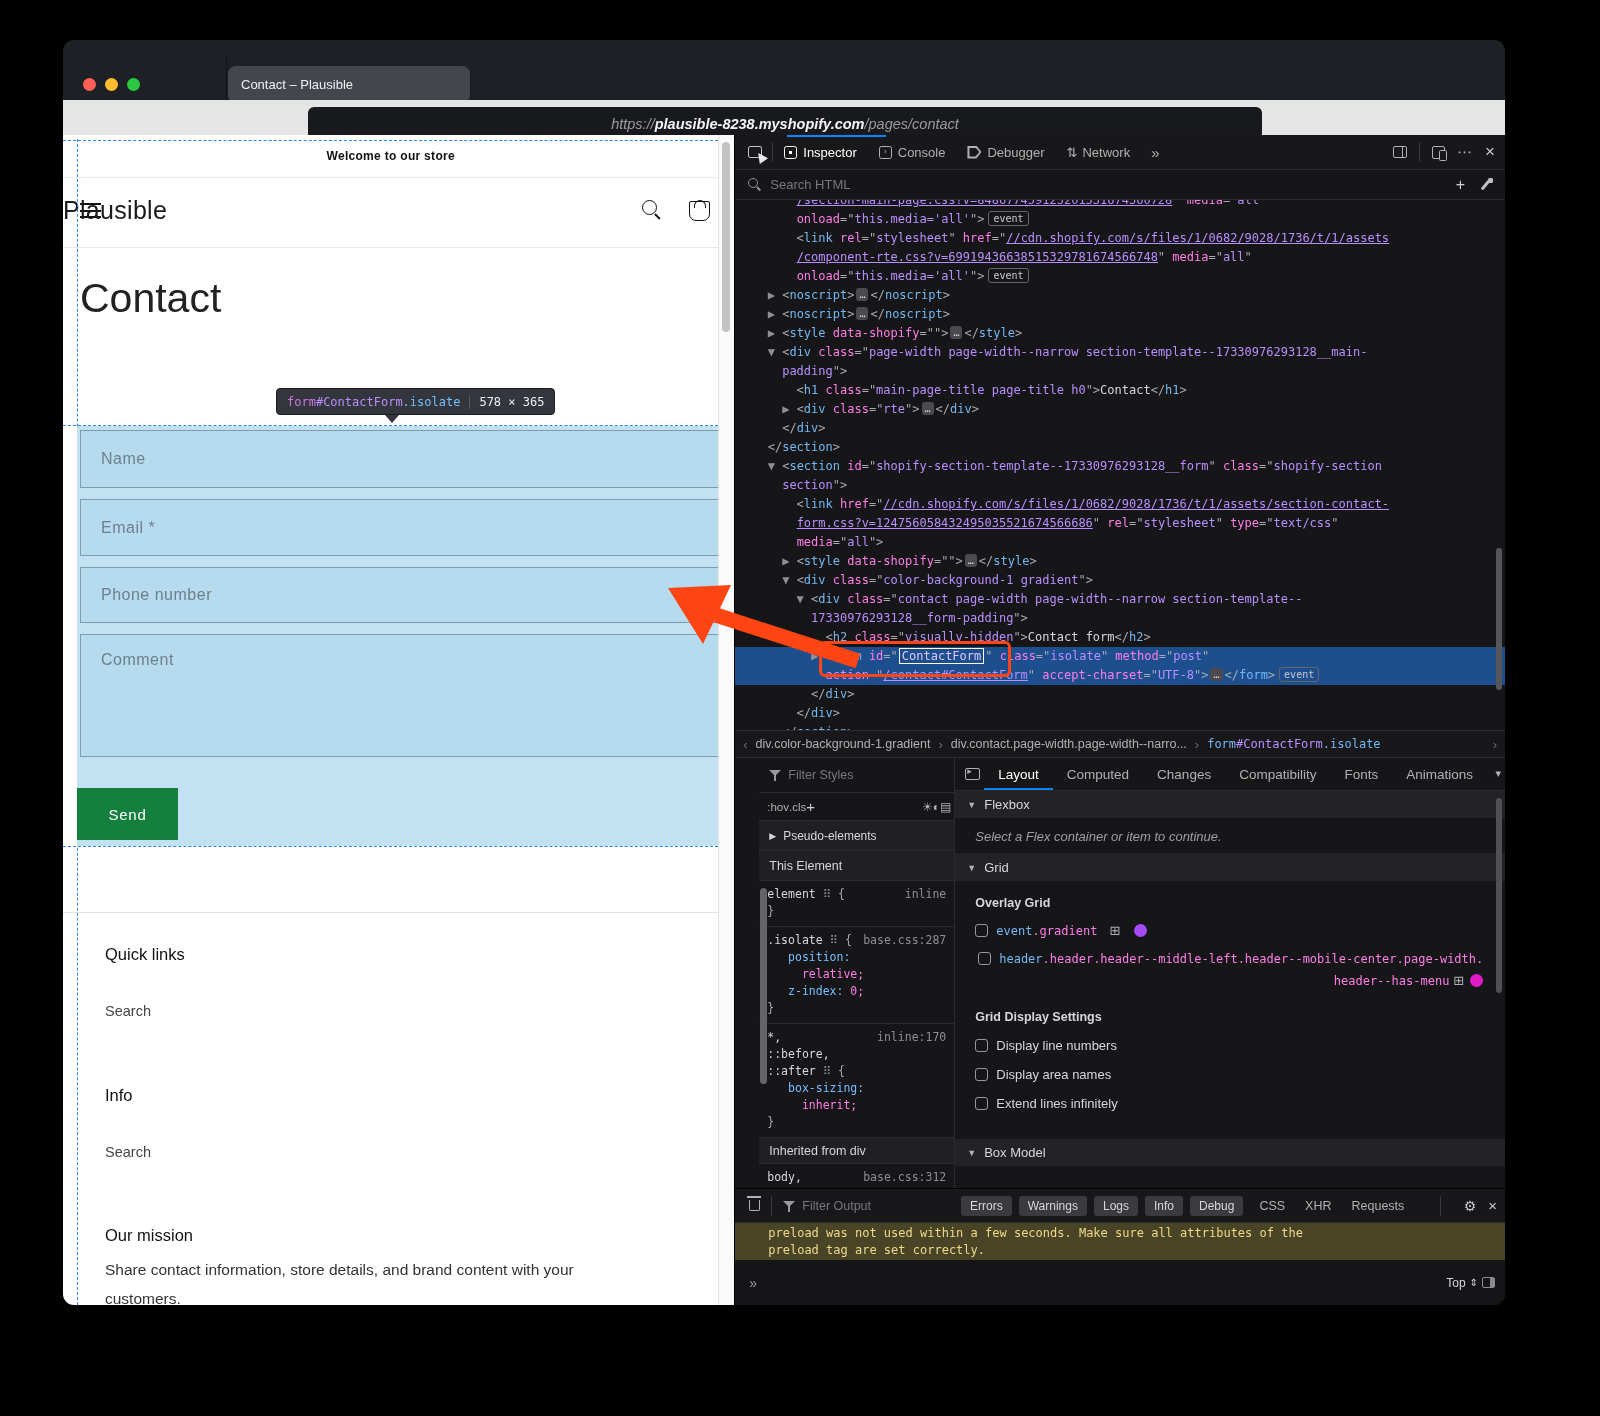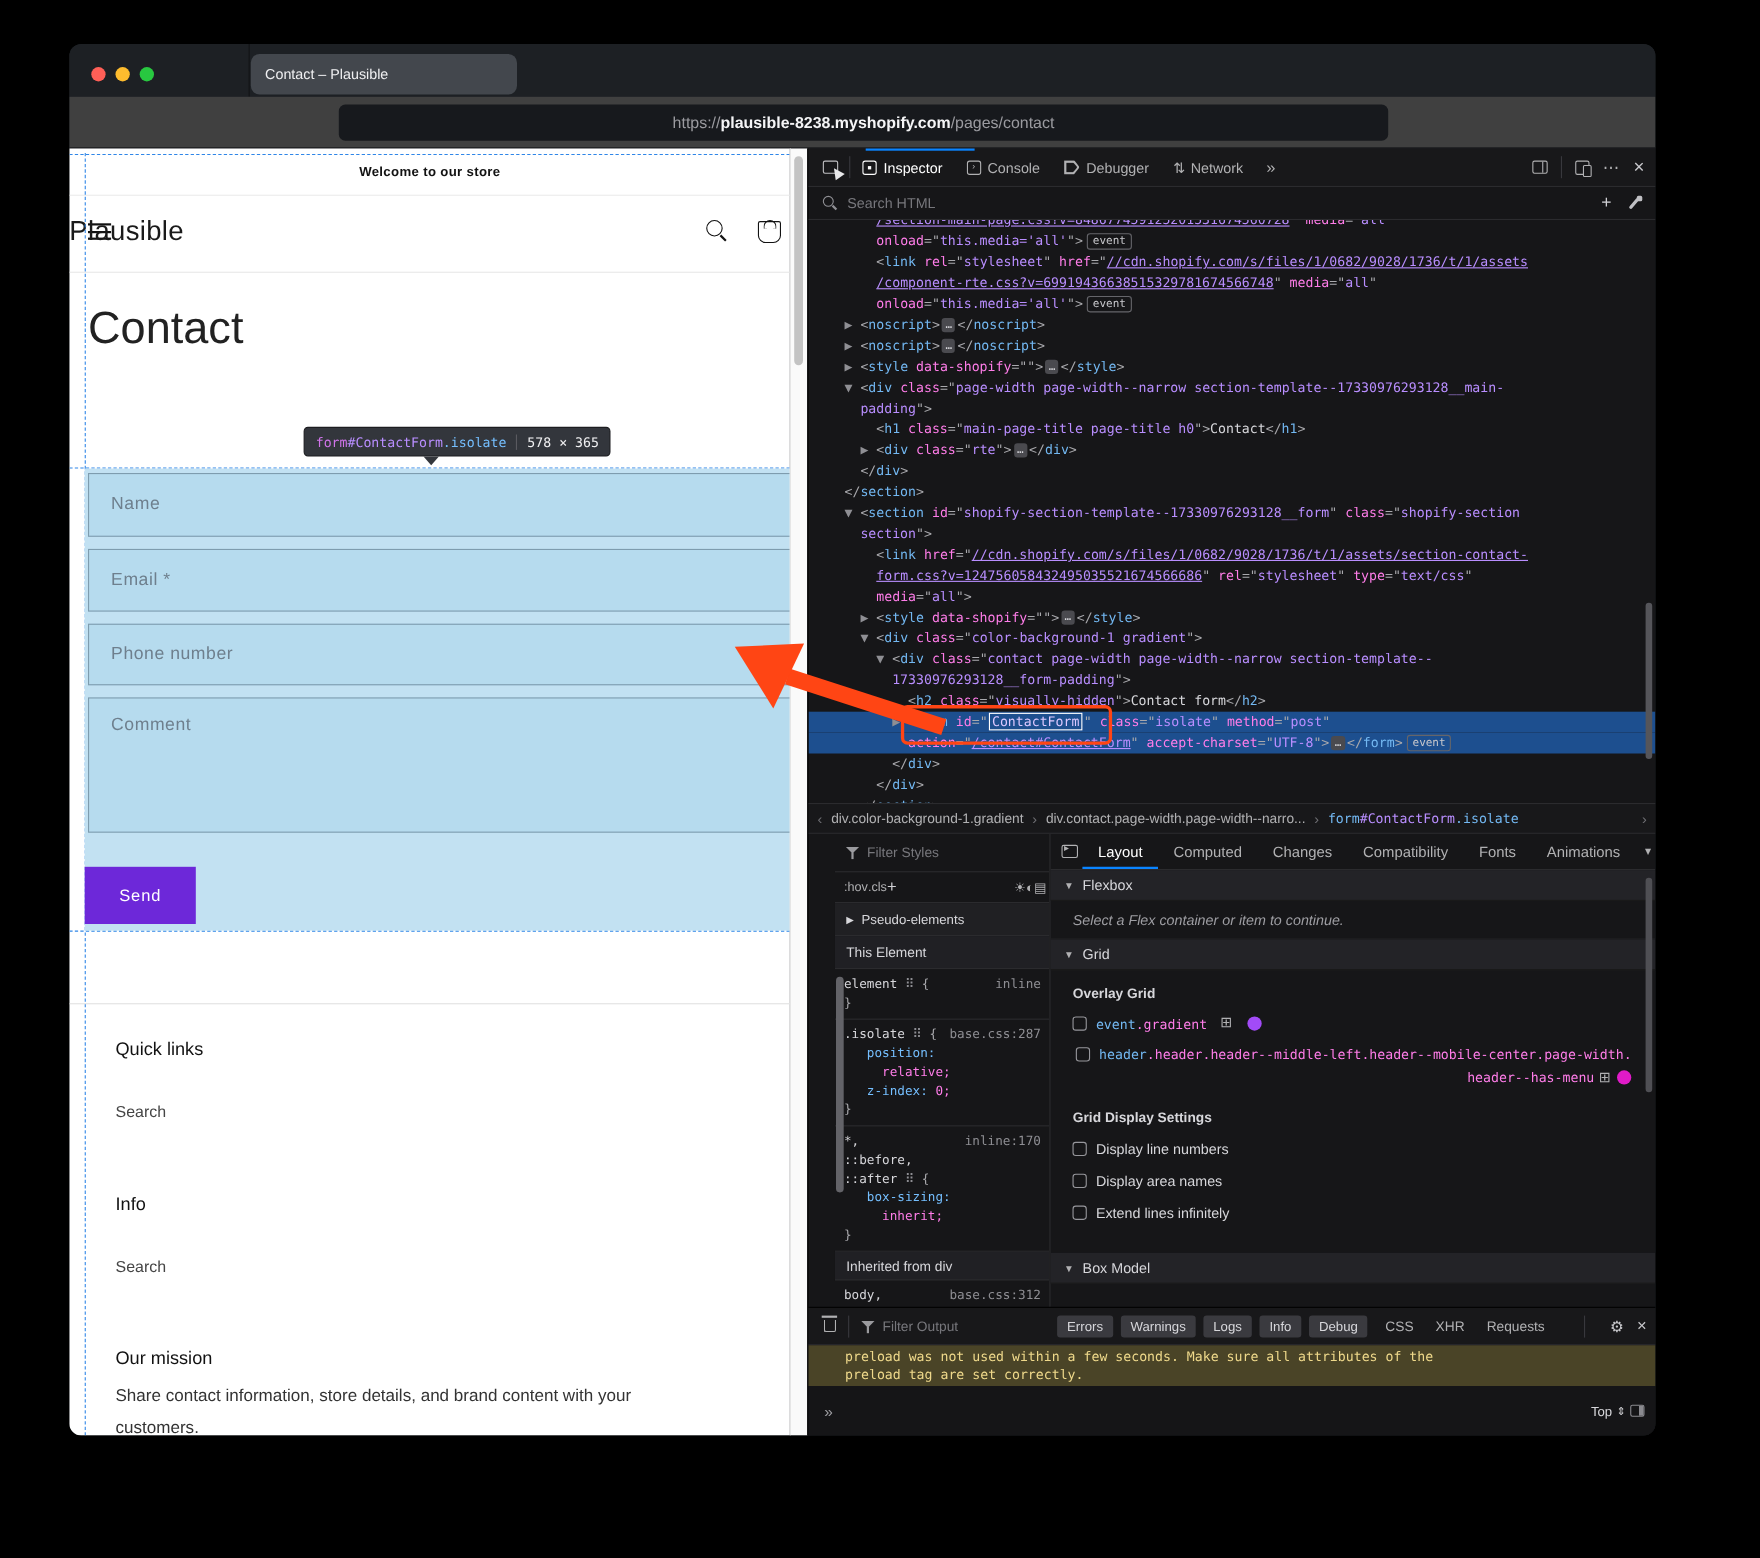--- a/index.html
+++ b/index.html
@@ -3,30 +3,30 @@
 <meta charset="utf-8">
 <style>
   * { margin:0; padding:0; box-sizing:border-box; }
   html,body { background:#000; }
   .stage { position:relative; width:1600px; height:1416px; background:#000; overflow:hidden;
            font-family:"Liberation Sans", sans-serif; }
   .window { position:absolute; left:63px; top:40px; width:1442px; height:1265px;
             background:#1d2024; border-radius:11px; overflow:hidden; }
 
   
-  .titlebar { position:absolute; left:0; top:0; right:0; height:48px; background:#1d2024; }
+  .titlebar { position:absolute; left:0; top:17px; right:0; height:48px; background:#1d2024; }
   .tb-sep { position:absolute; left:163px; top:0; width:1px; height:48px; background:#121316; }
   .traffic { position:absolute; top:21px; width:13px; height:13px; border-radius:50%; }
   .t-red { left:20px; background:#ff5f57; } .t-yellow { left:42px; background:#febc2e; }
   .t-green { left:64px; background:#28c840; }
   .tab { position:absolute; left:165px; top:9px; width:242px; height:37px; background:#43474d;
          border-radius:8px; display:flex; align-items:center; padding-left:13px;
          color:#f0f0f2; font-size:13px; }
-  .urlrow { position:absolute; left:0; top:48px; right:0; height:47px; background:#404040;
-            border-bottom:1px solid #121316; }
+  .urlrow { position:absolute; left:0; top:60px; right:0; height:47px; background:#e5e5e5;
+            border-bottom:1px solid #121316;font-style:italic; }
   .urlpill { position:absolute; left:245px; top:7px; width:954px; height:33px; background:#17191d;
              border-radius:6px; display:flex; align-items:center; justify-content:center;
              font-size:14.5px; color:#9b9ba0; }
   .urlpill .dom { color:#f5f5f7; font-weight:700; }
 
   
   .content { position:absolute; left:0; top:95px; right:0; bottom:0; display:flex; }
 
   
   .page { position:relative; width:665px; background:#fff; overflow:hidden; color:#121212; }
@@ -63,21 +63,21 @@
   .tip-caret { position:absolute; left:322px; top:280px; width:0; height:0;
          border-left:7px solid transparent; border-right:7px solid transparent;
          border-top:8px solid #33363c; }
 
   
   .form-ov { position:absolute; left:14px; top:291px; width:650px; height:420px; background:#c2e1f2; }
   .fld { position:absolute; left:3px; width:644px; background:#b6dbee; border:1px solid #7e9cae;
          color:#6e7f8d; font-size:16px; letter-spacing:.5px; display:flex; align-items:center;
          padding-left:20px; }
   .fld.area { align-items:flex-start; padding-top:16px; }
-  .send-btn { position:absolute; left:0px; top:362px; width:101px; height:52px; background:#6d28d9;
+  .send-btn { position:absolute; left:0px; top:362px; width:101px; height:52px; background:#15803d;
          color:#fff; display:flex; align-items:center; justify-content:center; font-size:15px;
          letter-spacing:.8px; }
 
   
   .f-hr { position:absolute; left:0; top:777px; width:100%; height:1px; background:#e2e2e2; }
   .f-h { position:absolute; left:42px; font-size:16.5px; color:#121212; }
   .f-link { position:absolute; left:42px; font-size:14.5px; color:#454545; }
   .f-text { position:absolute; left:42px; top:1120px; width:545px; font-size:15.5px;
             line-height:29px; color:#333; }
 

